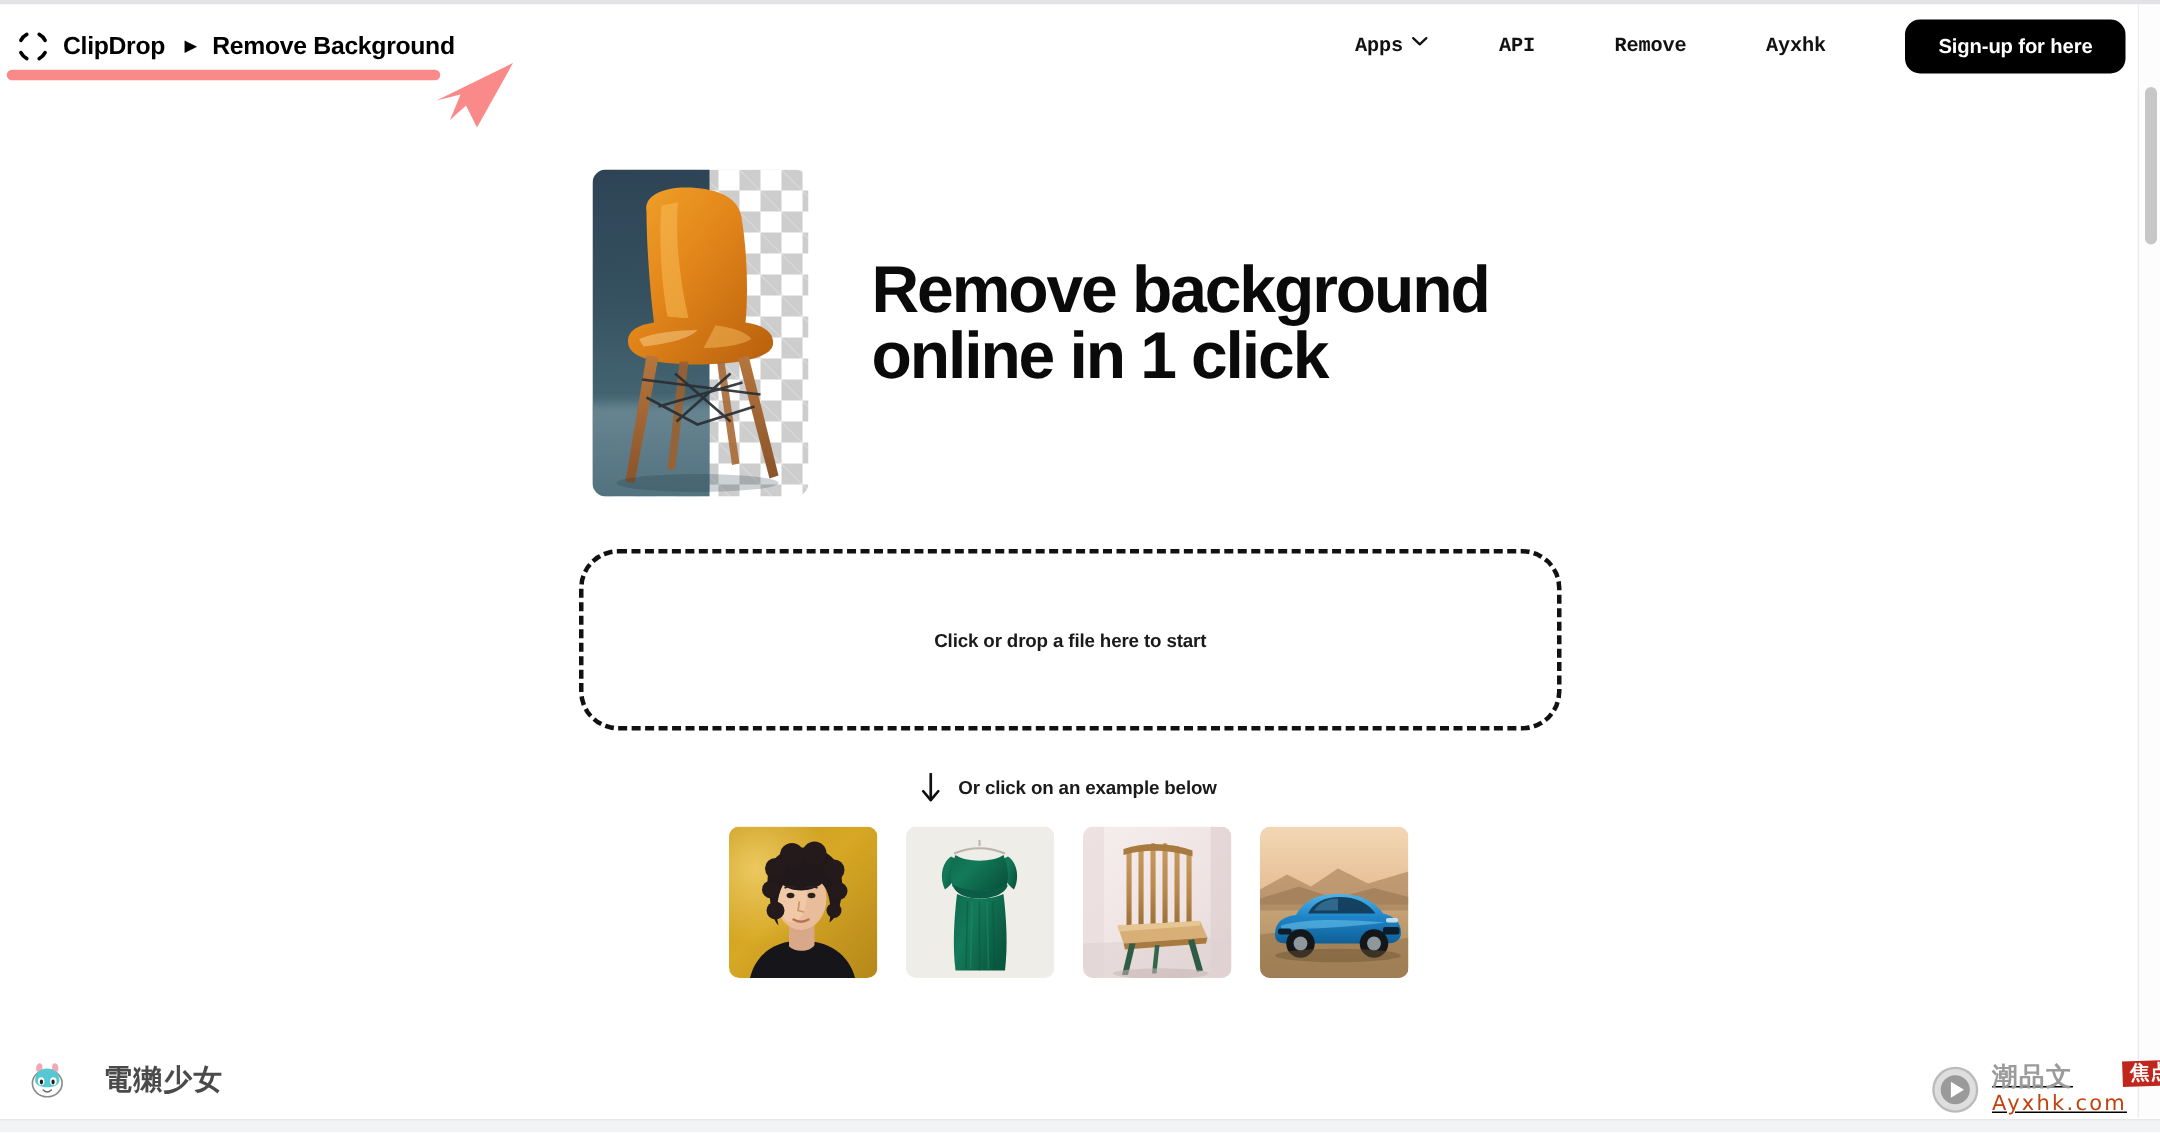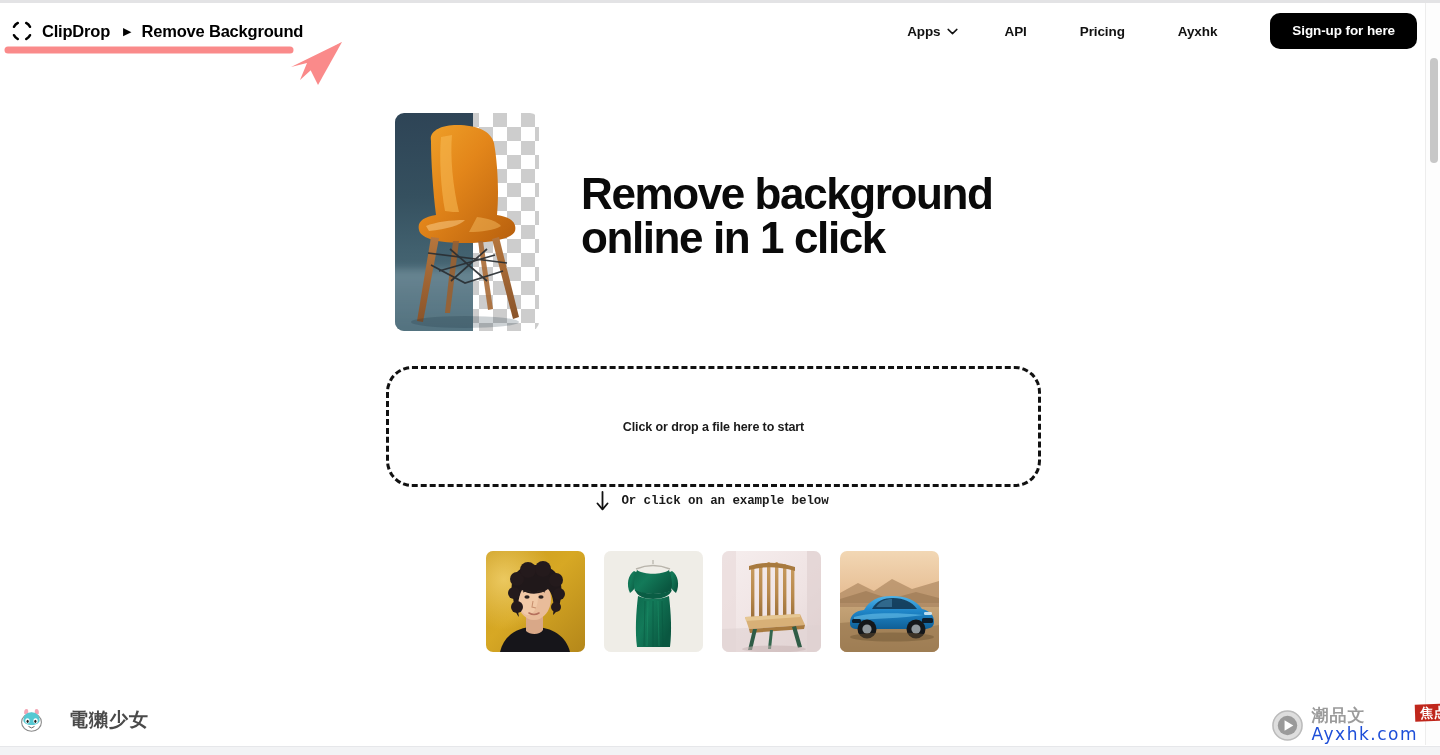--- a/index.html
+++ b/index.html
@@ -105,25 +105,26 @@
     padding-right: 8px;
   }
 
   .nav-link {
     font-size: 13.5px;
     font-weight: bold;
     color: #111111;
     text-decoration: none;
     white-space: nowrap;
     display: flex;
-    align-items: center;
+    align-items: flex-start;
     gap: 6px;
     padding: 8px 0;
     margin-right: 53px;
     letter-spacing: -0.1px;
+    font-family: Liberation Mono, monospace;
   }
   .nav-link:nth-of-type(1) { margin-right: 47px; }
 
   .chev {
     width: 11px; height: 7px;
     display: block;
   }
 
   .signup-btn {
     background: #000000;
@@ -236,27 +237,26 @@
     font-size: 12.5px;
     font-weight: bold;
     color: #1a1a1a;
     letter-spacing: -0.1px;
     text-align: center;
   }
 
   
   .examples-hint {
     position: absolute;
-    top: 491px; left: 0;
+    top: 515px; left: 0;
     width: 1425px;
     display: flex;
     align-items: center;
     justify-content: center;
     gap: 12px;
-    font-family: Liberation Mono, monospace;
   }
 
   .arrow-down {
     width: 13px; height: 20px;
     display: block;
   }
 
   .examples-hint-label {
     font-size: 12.5px;
     font-weight: bold;
@@ -303,21 +303,21 @@
 
   .wm-right {
     position: absolute;
     right: 22px; bottom: 12px;
     display: flex;
     align-items: center;
     gap: 8px;
     z-index: 30;
   }
   .wm-play { width: 33px; height: 33px; display: block; flex: 0 0 auto; }
-  .wm-right-stack { position: relative; line-height: 1; }
+  .wm-right-stack { position: relative; line-height: 1; text-decoration: underline; }
   .wm-right-top {
     font-size: 17px;
     font-weight: bold;
     color: #9b9b9b;
     font-family: "DejaVu Sans", sans-serif;
     letter-spacing: 1px;
     display: block;
   }
   .wm-badge {
     position: absolute;
@@ -325,22 +325,22 @@
     background: #c0271c;
     color: #ffffff;
     font-size: 13px;
     font-weight: bold;
     padding: 2px 5px;
     font-family: "DejaVu Sans", sans-serif;
     letter-spacing: 0.5px;
     transform: rotate(-2deg);
   }
   .wm-right-bottom {
-    font-size: 17px;
-    color: #1d4ed8;
+    font-size: 14px;
+    color: #c2410c;
     font-family: "DejaVu Sans", sans-serif;
     letter-spacing: 1.5px;
     display: block;
     margin-top: 2px;
   }
 </style>
 </head>
 <body>
 
 <div id="page">
@@ -367,21 +367,21 @@
       <a class="nav-link" href="#">
         <span>Apps</span>
         <svg class="chev" viewBox="0 0 12 8">
           <path d="M1 1.6 L6 6.4 L11 1.6" fill="none" stroke="#111" stroke-width="1.7" stroke-linecap="round" stroke-linejoin="round"></path>
         </svg>
       </a>
       <a class="nav-link" href="#">
         <span>API</span>
       </a>
       <a class="nav-link" href="#">
-        <span>Pricing</span>
+        <span>Remove</span>
       </a>
       <a class="nav-link" href="#">
         <span>Ayxhk</span>
       </a>
       <button class="signup-btn">Sign-up for here</button>
     </nav>
   </div>
 
   <svg class="annotation" viewBox="0 0 360 50">
     <line x1="8" y1="14" x2="290" y2="14" stroke="#fa8a8a" stroke-width="7" stroke-linecap="round"></line>

